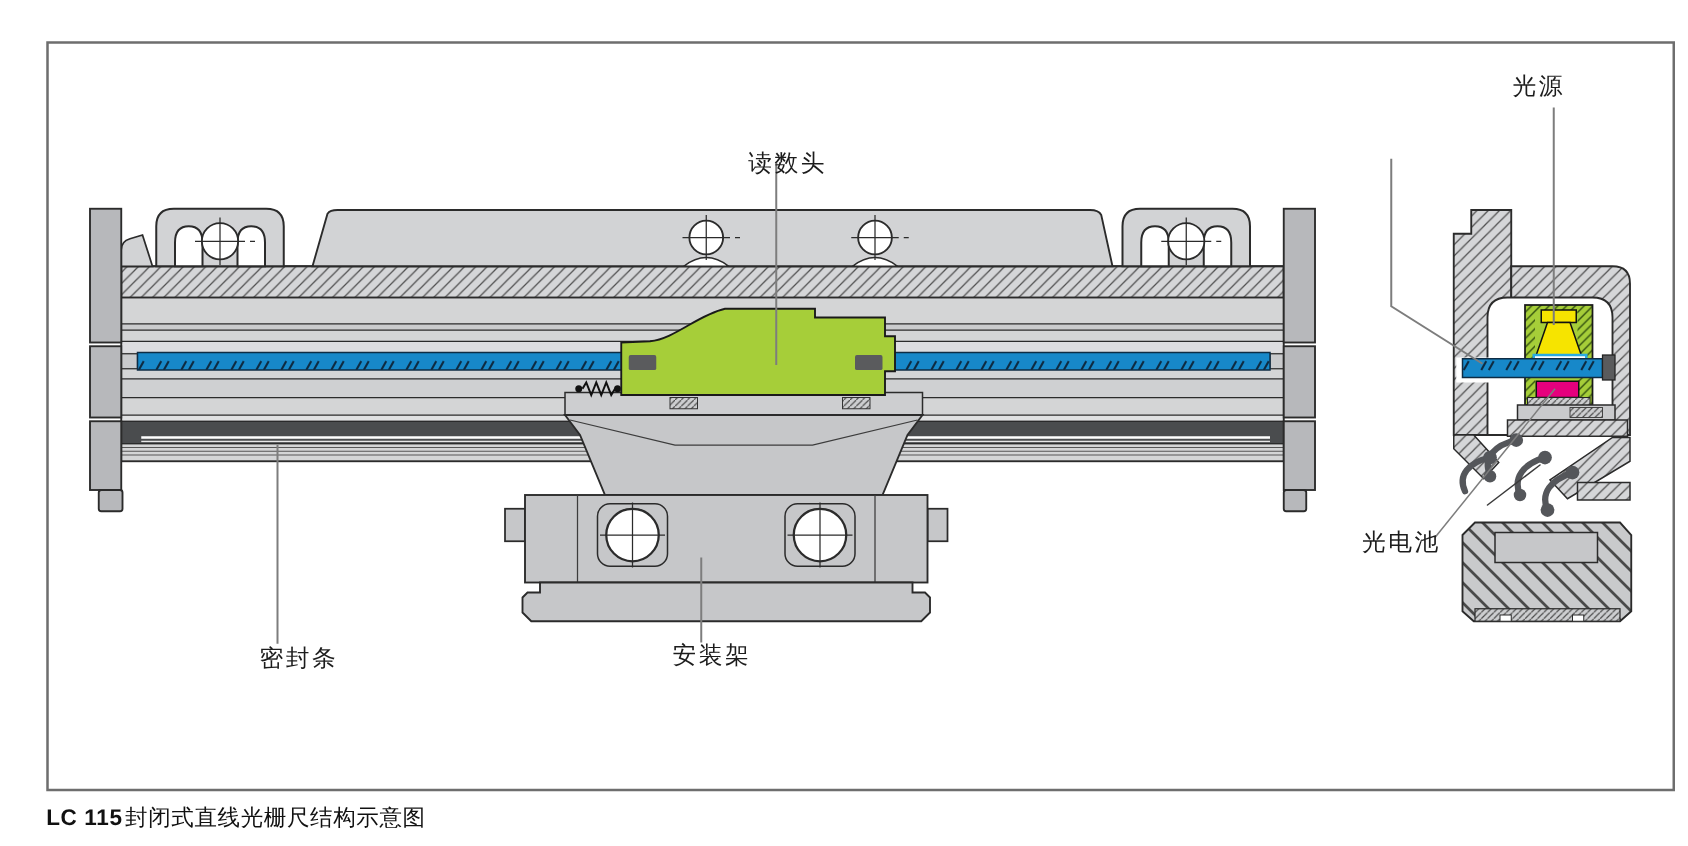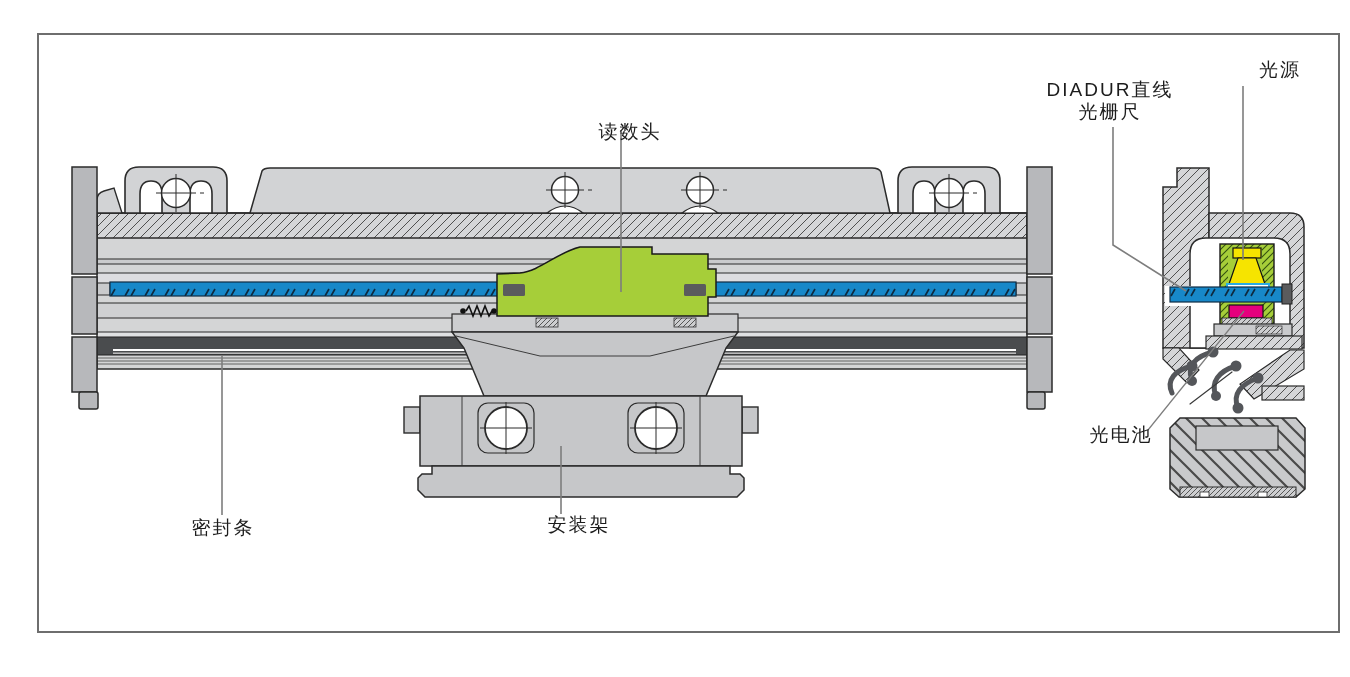--- a/index.html
+++ b/index.html
@@ -211,26 +211,25 @@
       <path d="M222,356 V515"></path>
       <path d="M561,446 V514"></path>
       <path d="M1243,86 V260"></path>
       <path d="M1113,127 V245 L1186,291"></path>
       <path d="M1148,430 L1244,311" stroke-width="1.2"></path>
     </g>
   </svg>
 
   <div class="lbl" style="left:570px;top:101px;width:120px;margin-top:20px;">读数头</div>
 
-  <div class="lbl" style="left:1030px;top:79px;width:160px;">
-    <div>DIADUR直线</div>
-    <div>光栅尺</div>
+
+  <div class="lbl" style="left:1191px;top:59px;width:80px;text-align:center;">光源</div>
+
+  <div class="lbl" style="left:1081px;top:424px;width:80px;">光电池</div>
+
+  <div class="lbl" style="left:199px;top:517px;width:80px;">密封条</div>
+
+  <div class="lbl" style="left:521px;top:514px;width:80px;text-align:right;">安装架</div>
+
+  <div id="caption">
+    <span class="model">LC 115</span><span>封闭式直线光栅尺结构示意图</span>
   </div>
-
-  <div class="lbl" style="left:1240px;top:59px;width:80px;text-align:center;">光源</div>
-
-  <div class="lbl" style="left:1081px;top:424px;width:80px;">光电池</div>
-
-  <div class="lbl" style="left:183px;top:517px;width:80px;">密封条</div>
-
-  <div class="lbl" style="left:539px;top:514px;width:80px;">安装架</div>
-
 </div>
 
 </body></html>

